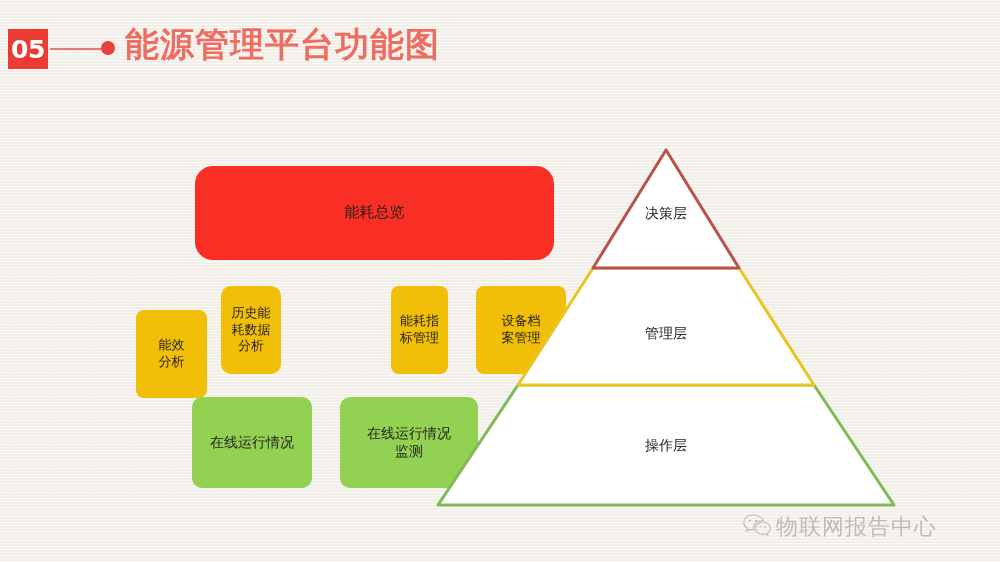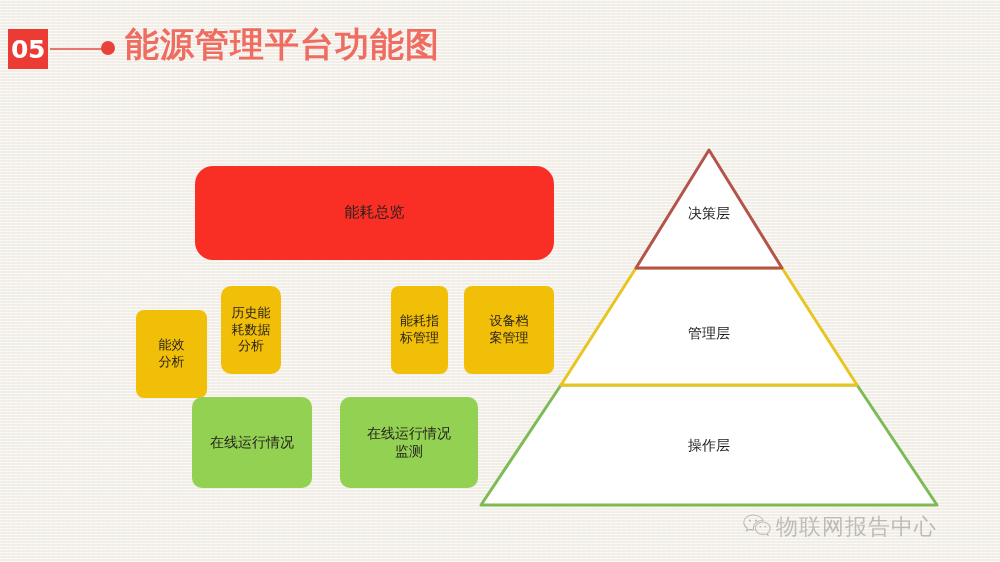--- a/index.html
+++ b/index.html
@@ -115,36 +115,36 @@
     top: 286px;
     height: 88px;
     background: #f2bf08;
     border-radius: 8px;
     font-size: 13px;
   }
   #box-y0 { left: 136px; width: 71px; margin-top: 24px; }
   #box-y1 { left: 221px; width: 60px; border-radius: 10px; }
   #box-y2 { left: 306px; width: 70px; }
   #box-y3 { left: 391px; width: 57px; }
-  #box-y4 { left: 464px; width: 90px; }
+  #box-y4 { left: 476px; width: 90px; }
 
   .green-box {
     top: 397px;
     height: 91px;
     background: #93d152;
     border-radius: 10px;
     font-size: 14px;
   }
   #box-g0 { left: 192px; width: 120px; }
   #box-g1 { left: 340px; width: 138px; }
 
   
   #pyramid {
     position: absolute;
-    left: 471px;
+    left: 428px;
     top: 135px;
     width: 490px;
     height: 319px;
   }
   .pyr-label {
     position: absolute;
     color: #23201d;
     font-size: 14px;
     text-align: center;
     white-space: nowrap;

